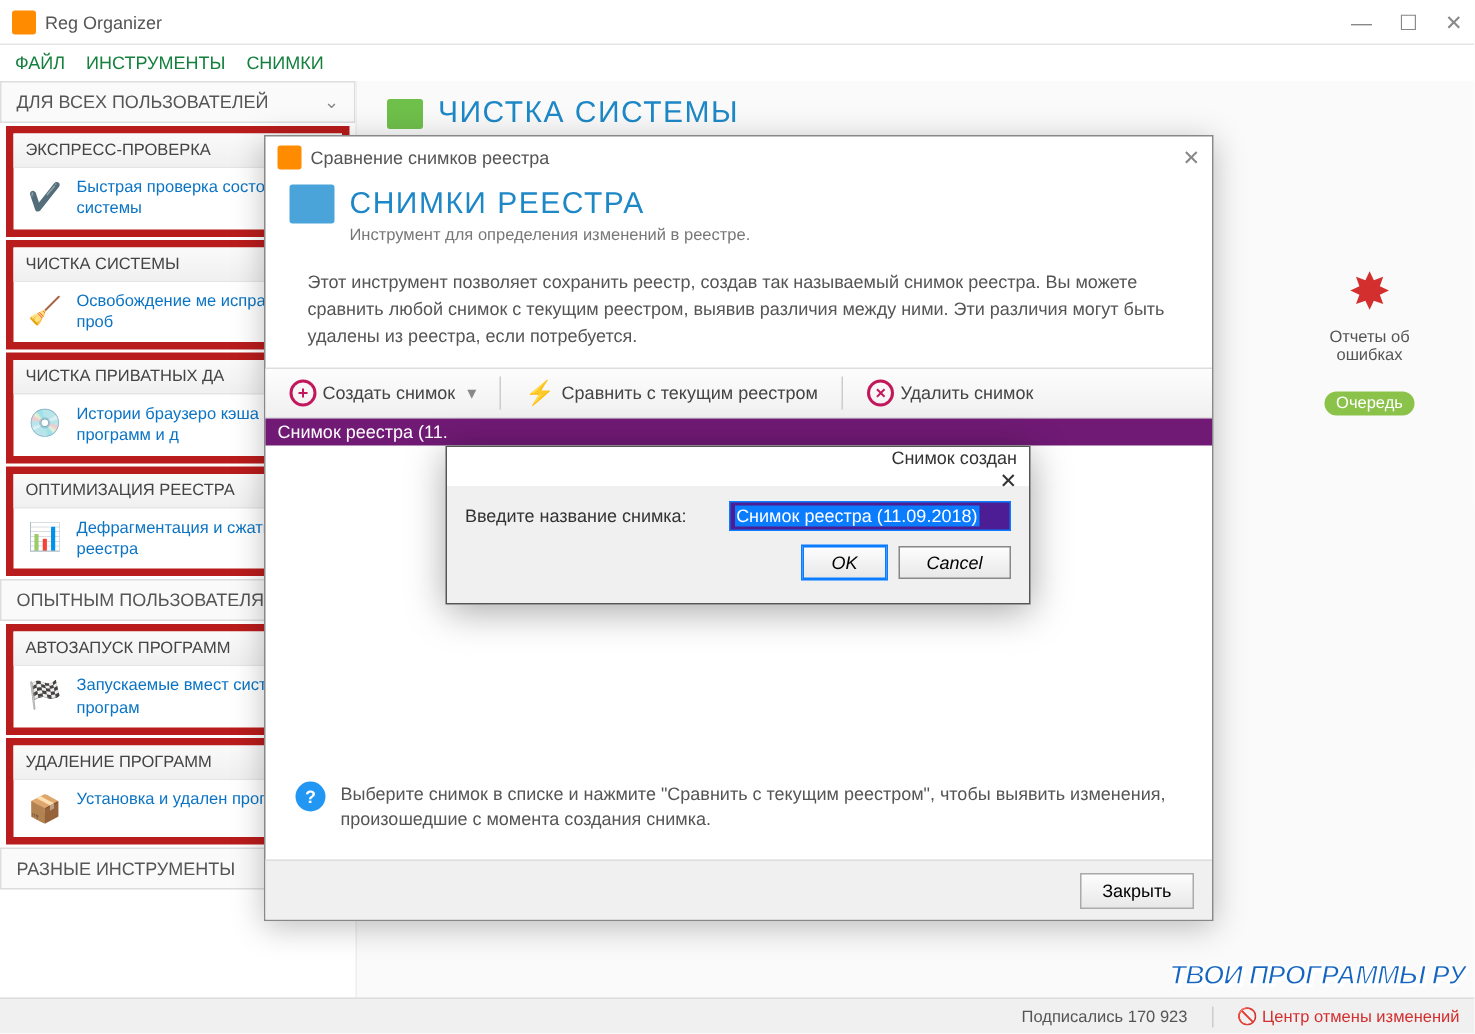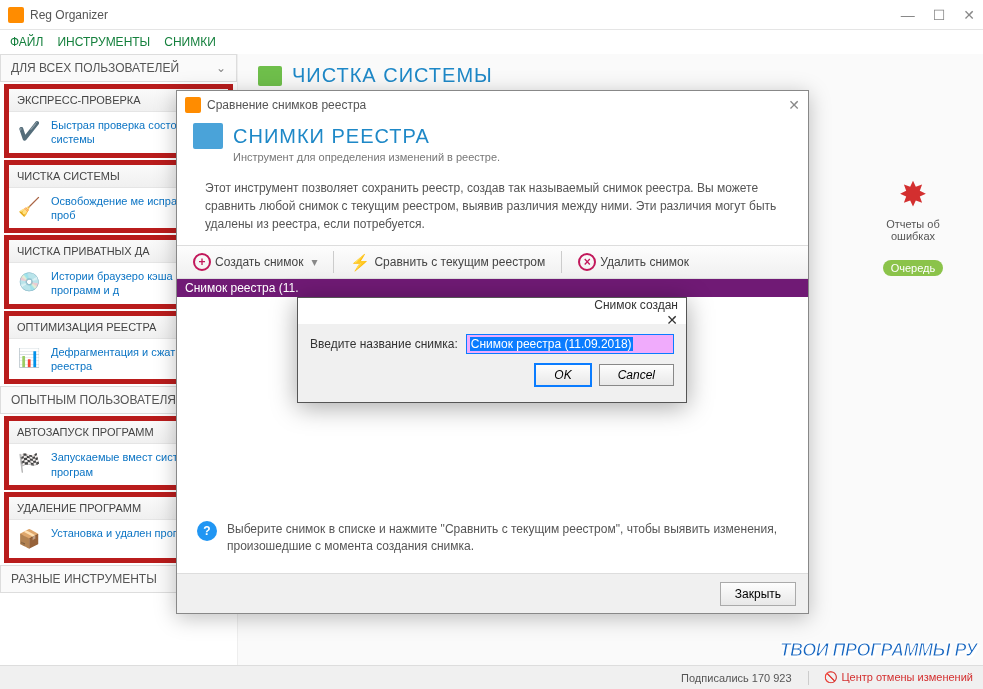--- a/index.html
+++ b/index.html
@@ -224,19 +224,19 @@
   </div>
 </div>
 
 <div class="dialog2">
   <div class="d-title">
     <span>Снимок создан</span>
     <span class="close">✕</span>
   </div>
   <div class="body">
     <label>Введите название снимка:</label>
-    <div style="flex:1;border:1px solid #0a7cff;background:#f0abfc;padding:2px 3px;font-size:12px;"><span class="sel-text">Снимок реестра (11.09.2018)</span></div>
+    <div style="flex:1;border:1px solid #0a7cff;background:#4c1d95;padding:2px 3px;font-size:12px;margin-left:20px;"><span class="sel-text">Снимок реестра (11.09.2018)</span></div>
   </div>
   <div class="btns">
     <button class="ok">OK</button>
     <button>Cancel</button>
   </div>
 </div>
 
 </body></html>

